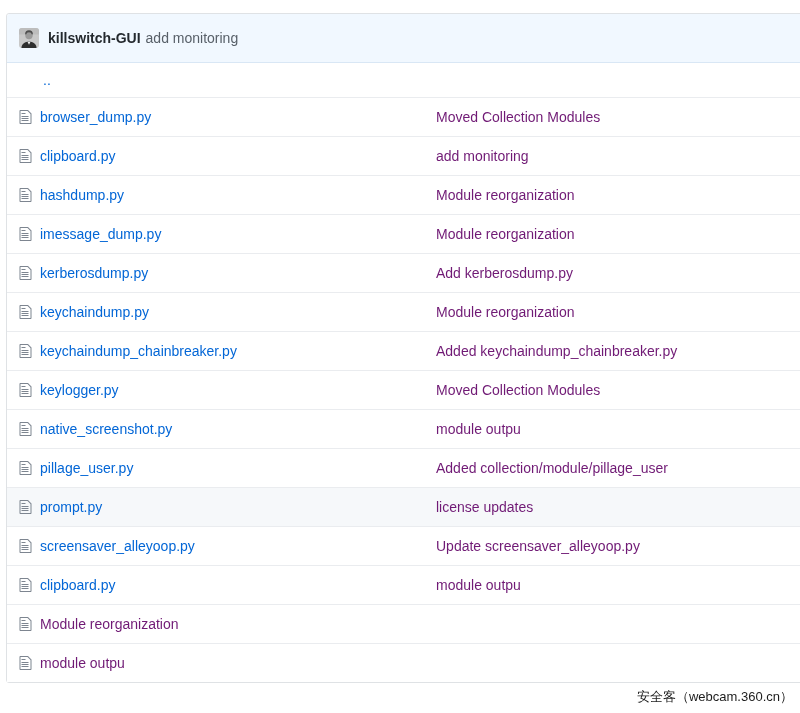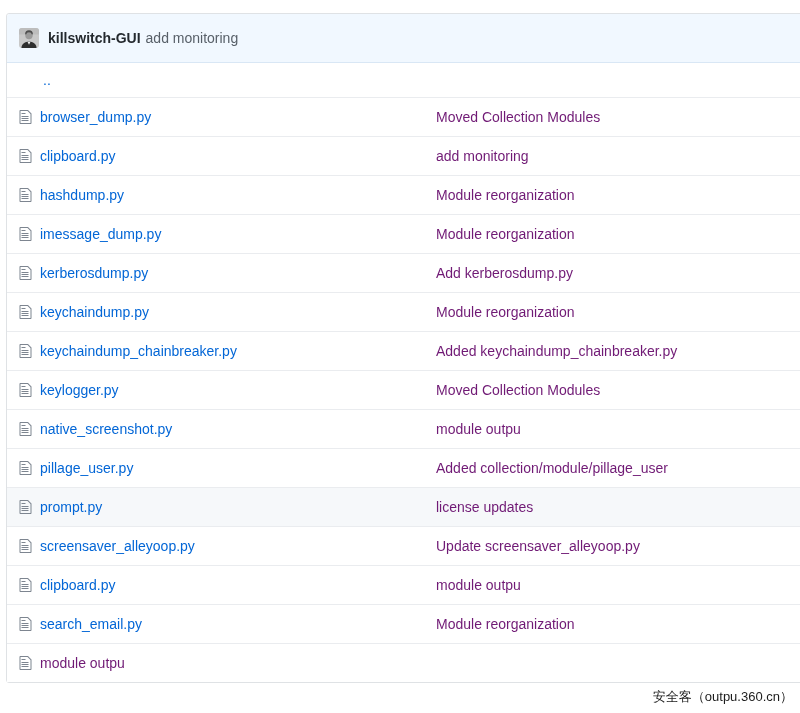--- a/index.html
+++ b/index.html
@@ -302,34 +302,31 @@
     <span class="msg-cell">
       <a class="msg-link">module outpu</a>
     </span>
   </div>
       <div class="row file-row">
     <span class="icon-cell">
       <svg width="13" height="16" viewBox="0 0 12 16" aria-hidden="true">
         <path fill="#7d8590" fill-rule="evenodd" d="M6 5H2V4h4v1zM2 8h7V7H2v1zm0 2h7V9H2v1zm0 2h7v-1H2v1zm10-7.5V14c0 .55-.45 1-1 1H1c-.55 0-1-.45-1-1V2c0-.55.45-1 1-1h7.5L12 4.5zM11 5L8 2H1v12h10V5z"></path>
       </svg>
     </span>
-    <span class="name-cell">
-      <a class="file-link">search_email.py</a>
-    </span>
     <span class="msg-cell">
       <a class="msg-link">Module reorganization</a>
     </span>
   </div>
       <div class="row file-row">
     <span class="icon-cell">
       <svg width="13" height="16" viewBox="0 0 12 16" aria-hidden="true">
         <path fill="#7d8590" fill-rule="evenodd" d="M6 5H2V4h4v1zM2 8h7V7H2v1zm0 2h7V9H2v1zm0 2h7v-1H2v1zm10-7.5V14c0 .55-.45 1-1 1H1c-.55 0-1-.45-1-1V2c0-.55.45-1 1-1h7.5L12 4.5zM11 5L8 2H1v12h10V5z"></path>
       </svg>
     </span>
     <span class="msg-cell">
       <a class="msg-link">module outpu</a>
     </span>
   </div>
     </div>
 
 </div>
 
-<div class="watermark">安全客（outpu.360.cn）</div>
+<div class="watermark">安全客（webcam.360.cn）</div>
 
 </body></html>

